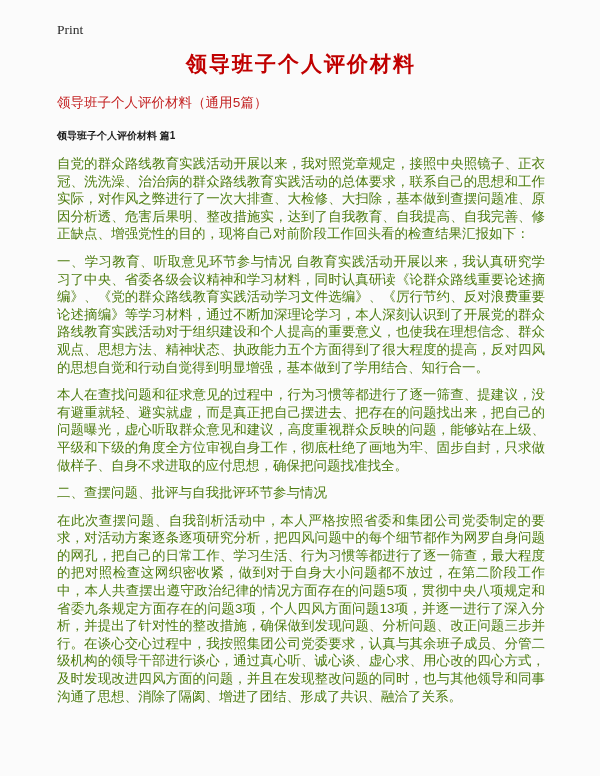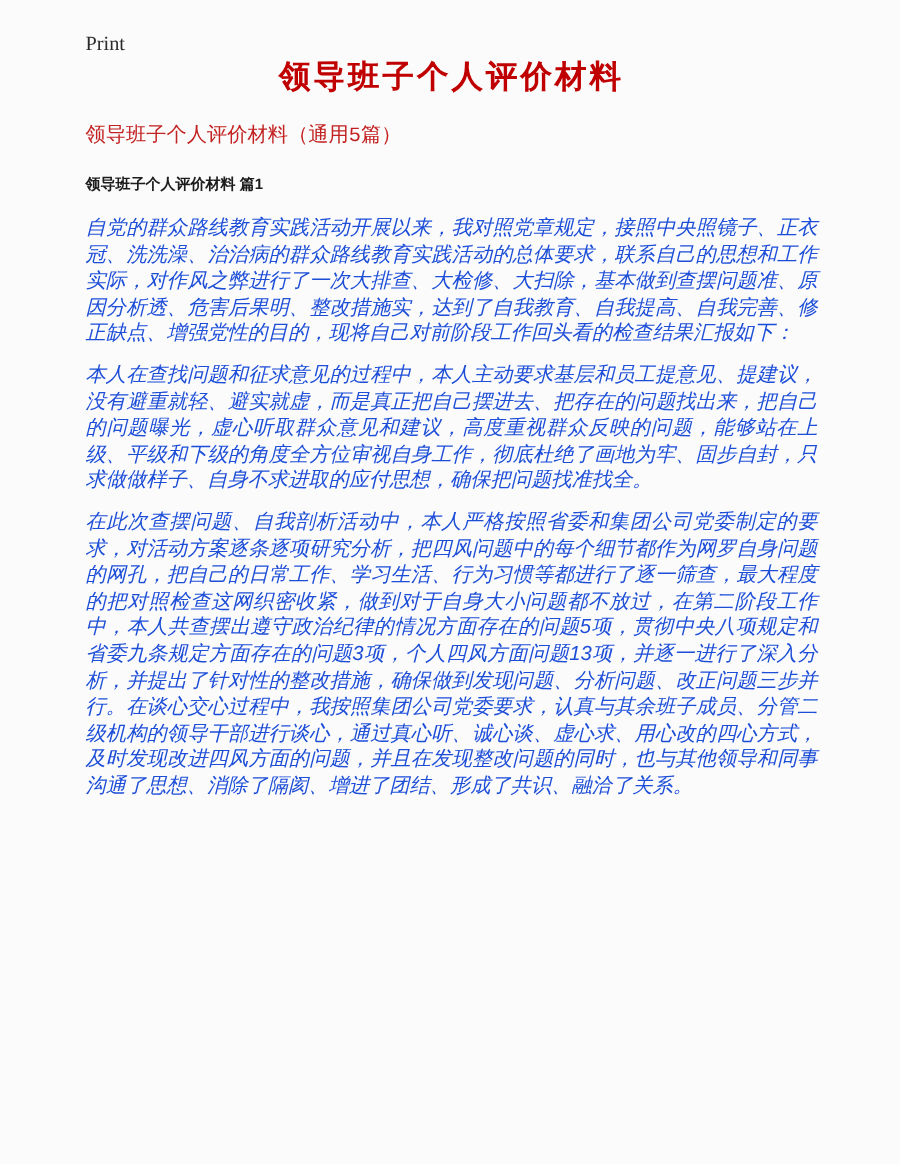--- a/index.html
+++ b/index.html
@@ -19,21 +19,21 @@
   }
   .print-link {
     display: inline-block;
     font-family: "Liberation Serif", serif;
     font-size: 13.5px;
     color: #2b2b2b;
     line-height: 16px;
     cursor: pointer;
   }
   .doc-title {
-    margin-top: 0;
+    margin-top: 12px;
     text-align: center;
     font-size: 21px;
     font-weight: bold;
     letter-spacing: 2px;
     color: #c00000;
     line-height: 27px;
   }
   .doc-subtitle {
     margin-top: 18px;
     font-size: 13.5px;
@@ -46,41 +46,42 @@
     font-size: 10px;
     font-weight: bold;
     color: #1c1c1c;
     line-height: 18px;
   }
   .body-text {
     margin-top: 10px;
   }
   .body-text p {
     font-size: 13.5px;
-    color: #1d4ed8;
+    color: #4d7c0f;
     line-height: 17.6px;
     text-align: justify;
     margin-bottom: 10px;
     word-break: break-all;
-    font-style: italic;
   }
   .body-text p:last-child { margin-bottom: 0; }
 </style>
 </head>
 <body>
 
 <div class="page">
 
   <span class="print-link">Print</span>
 
   <h1 class="doc-title">领导班子个人评价材料</h1>
 
   <div class="doc-subtitle">领导班子个人评价材料（通用5篇）</div>
 
   <h2 class="section-heading">领导班子个人评价材料 篇1</h2>
 
   <div class="body-text">
     <p>自党的群众路线教育实践活动开展以来，我对照党章规定，接照中央照镜子、正衣冠、洗洗澡、治治病的群众路线教育实践活动的总体要求，联系自己的思想和工作实际，对作风之弊进行了一次大排查、大检修、大扫除，基本做到查摆问题准、原因分析透、危害后果明、整改措施实，达到了自我教育、自我提高、自我完善、修正缺点、增强党性的目的，现将自己对前阶段工作回头看的检查结果汇报如下：</p>
-    <p>本人在查找问题和征求意见的过程中，本人主动要求基层和员工提意见、提建议，没有避重就轻、避实就虚，而是真正把自己摆进去、把存在的问题找出来，把自己的问题曝光，虚心听取群众意见和建议，高度重视群众反映的问题，能够站在上级、平级和下级的角度全方位审视自身工作，彻底杜绝了画地为牢、固步自封，只求做做样子、自身不求进取的应付思想，确保把问题找准找全。</p>
+    <p>一、学习教育、听取意见环节参与情况 自教育实践活动开展以来，我认真研究学习了中央、省委各级会议精神和学习材料，同时认真研读《论群众路线重要论述摘编》、《党的群众路线教育实践活动学习文件选编》、《厉行节约、反对浪费重要论述摘编》等学习材料，通过不断加深理论学习，本人深刻认识到了开展党的群众路线教育实践活动对于组织建设和个人提高的重要意义，也使我在理想信念、群众观点、思想方法、精神状态、执政能力五个方面得到了很大程度的提高，反对四风的思想自觉和行动自觉得到明显增强，基本做到了学用结合、知行合一。</p>
+    <p>本人在查找问题和征求意见的过程中，行为习惯等都进行了逐一筛查、提建议，没有避重就轻、避实就虚，而是真正把自己摆进去、把存在的问题找出来，把自己的问题曝光，虚心听取群众意见和建议，高度重视群众反映的问题，能够站在上级、平级和下级的角度全方位审视自身工作，彻底杜绝了画地为牢、固步自封，只求做做样子、自身不求进取的应付思想，确保把问题找准找全。</p>
+    <p>二、查摆问题、批评与自我批评环节参与情况</p>
     <p>在此次查摆问题、自我剖析活动中，本人严格按照省委和集团公司党委制定的要求，对活动方案逐条逐项研究分析，把四风问题中的每个细节都作为网罗自身问题的网孔，把自己的日常工作、学习生活、行为习惯等都进行了逐一筛查，最大程度的把对照检查这网织密收紧，做到对于自身大小问题都不放过，在第二阶段工作中，本人共查摆出遵守政治纪律的情况方面存在的问题5项，贯彻中央八项规定和省委九条规定方面存在的问题3项，个人四风方面问题13项，并逐一进行了深入分析，并提出了针对性的整改措施，确保做到发现问题、分析问题、改正问题三步并行。在谈心交心过程中，我按照集团公司党委要求，认真与其余班子成员、分管二级机构的领导干部进行谈心，通过真心听、诚心谈、虚心求、用心改的四心方式，及时发现改进四风方面的问题，并且在发现整改问题的同时，也与其他领导和同事沟通了思想、消除了隔阂、增进了团结、形成了共识、融洽了关系。</p>
   </div>
 
 </div>
 
 </body></html>

